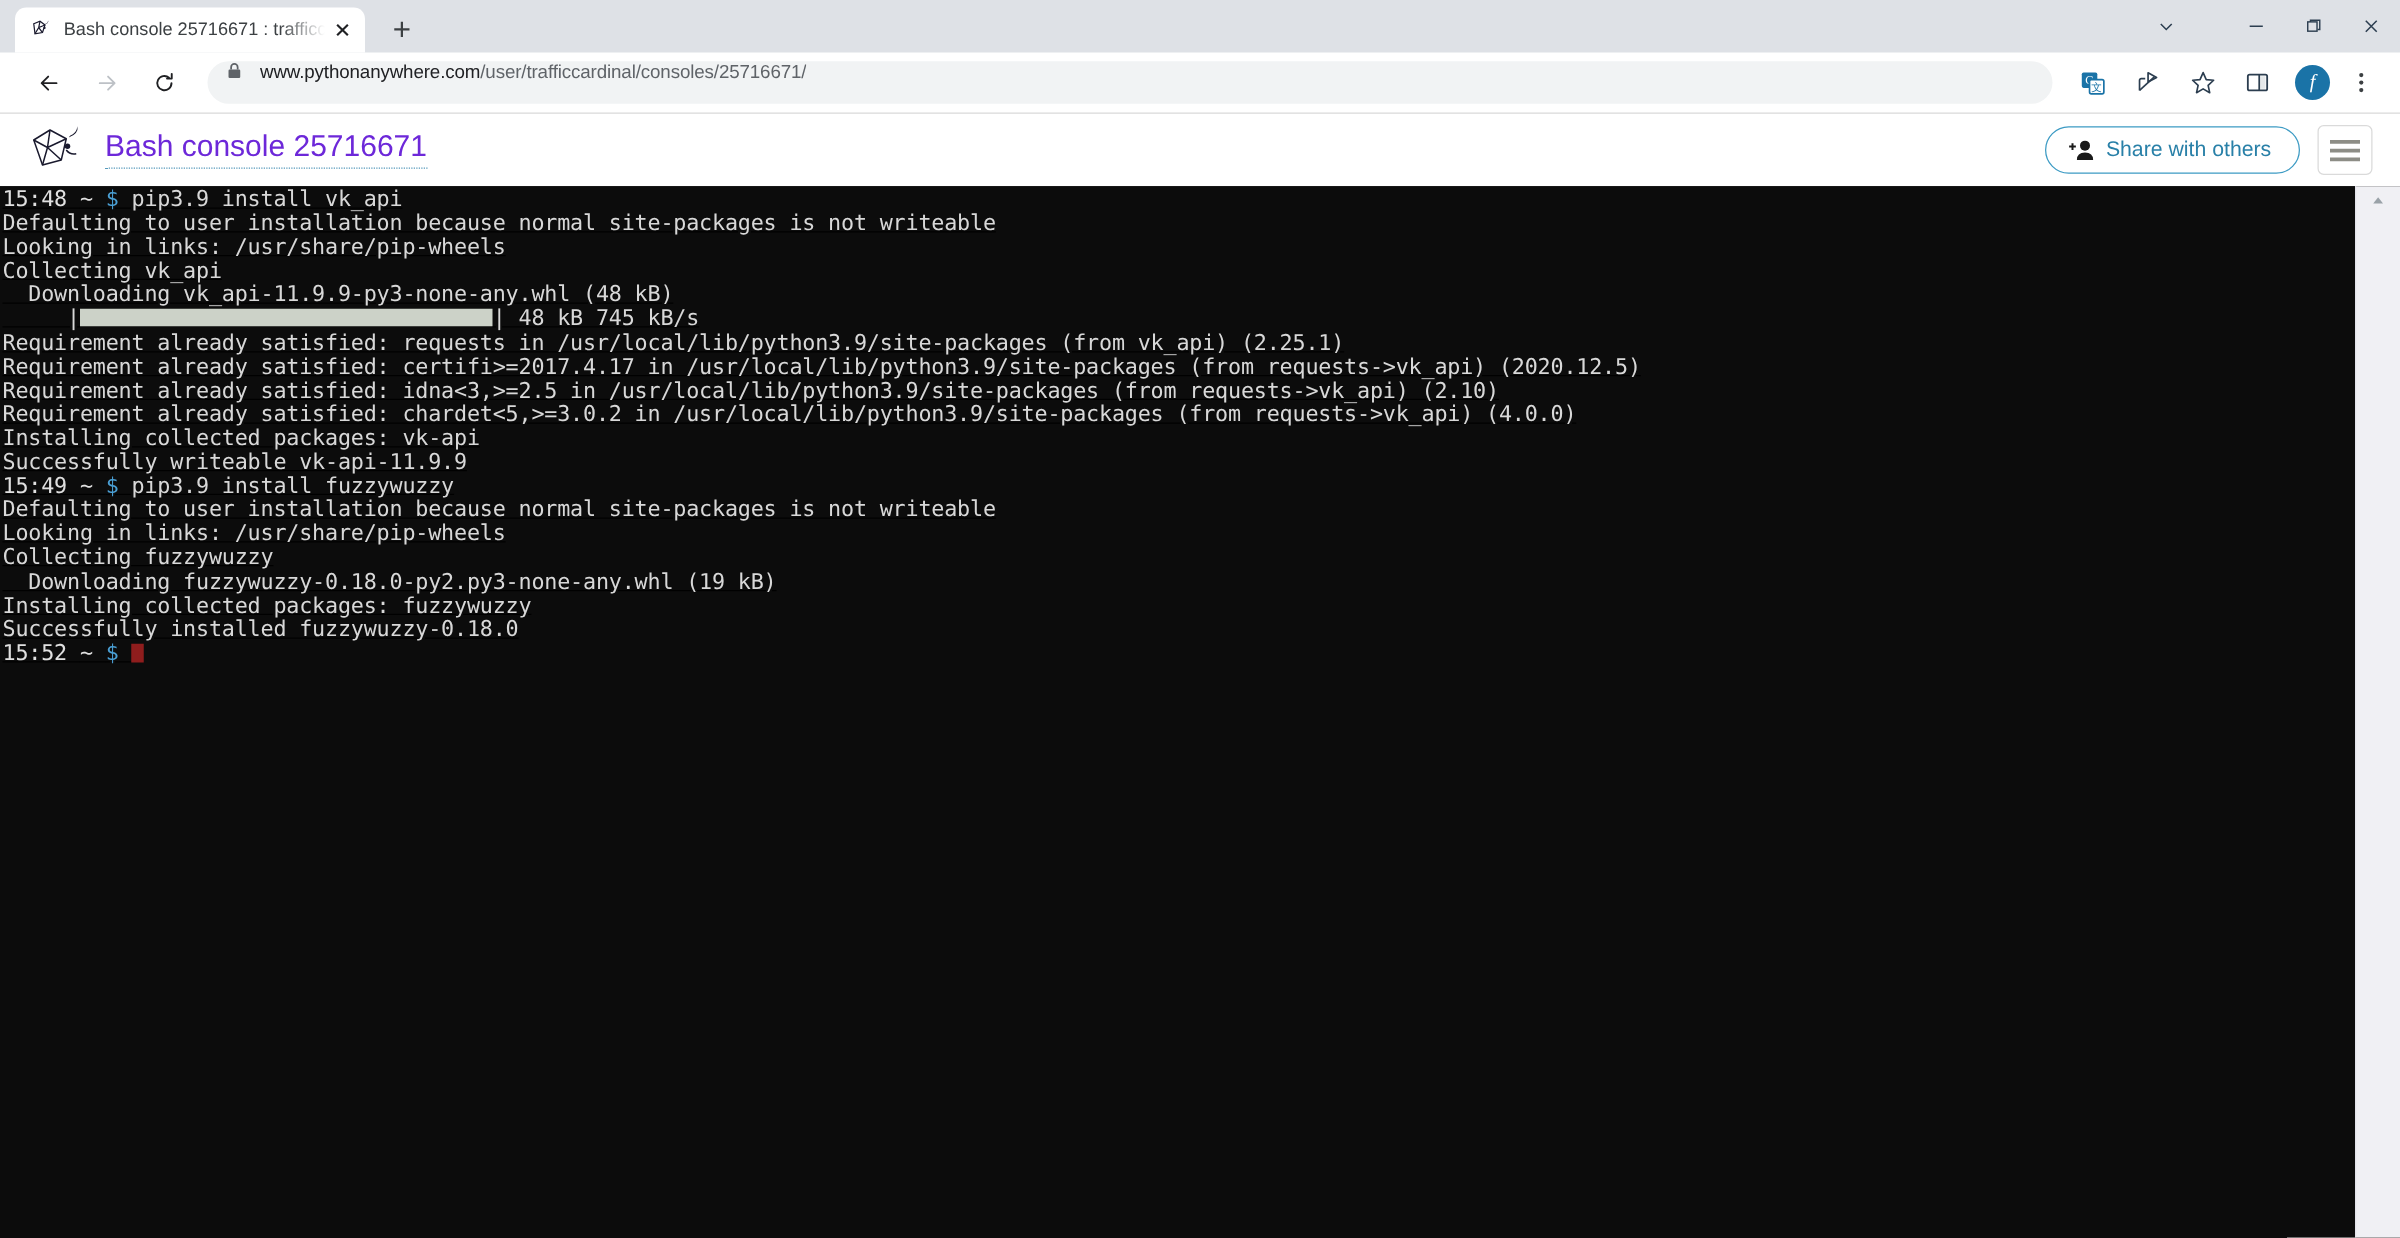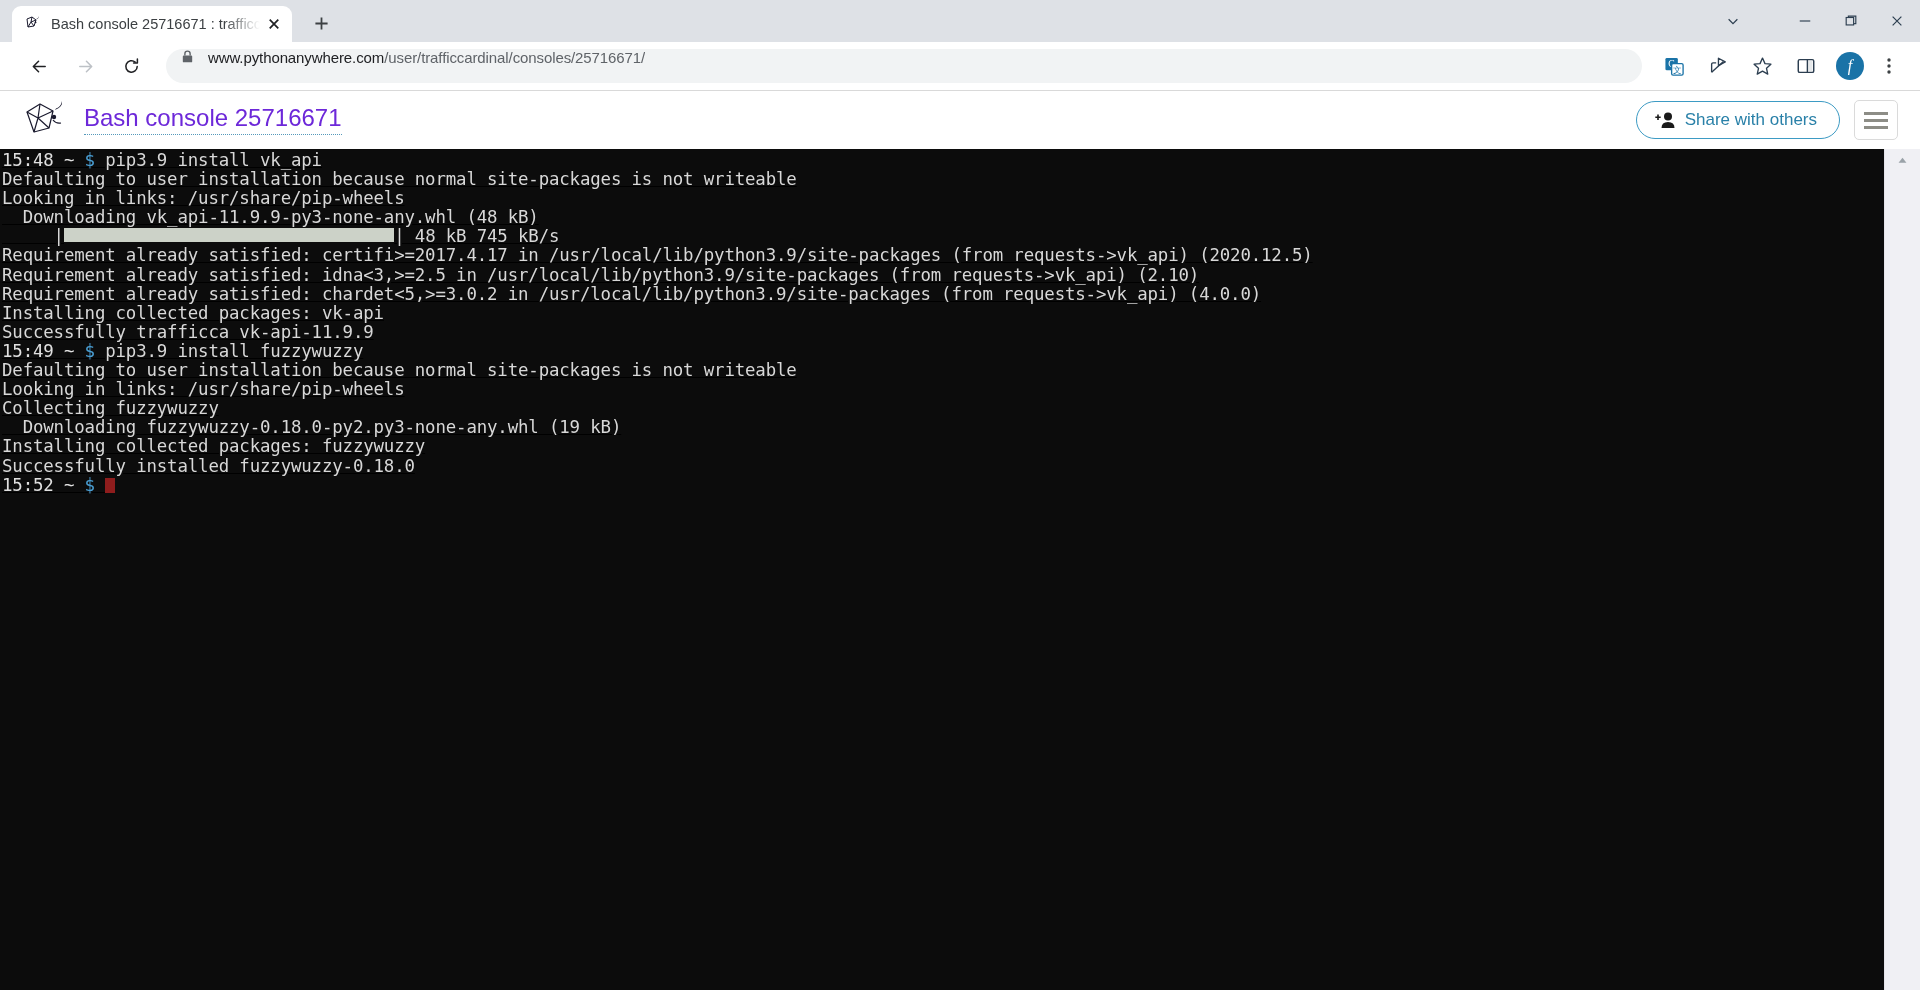--- a/index.html
+++ b/index.html
@@ -292,27 +292,29 @@
           <span></span>
         </div>
       </div>
     </div>
 
     <div class="terminal-wrap">
       <div class="terminal" id="terminal">
           <div class="term-line"><span class="c-time">15:48 </span><span class="c-tilde">~ </span><span class="c-prompt">$</span><span> pip3.9 install vk_api</span></div>
           <div class="term-line">Defaulting to user installation because normal site-packages is not writeable</div>
           <div class="term-line">Looking in links: /usr/share/pip-wheels</div>
+          <div class="term-line">Collecting vk_api</div>
           <div class="term-line">  Downloading vk_api-11.9.9-py3-none-any.whl (48 kB)</div>
           <div class="term-line"><span>     |</span><span class="progbar">████████████████████████████████</span><span>| 48 kB 745 kB/s</span></div>
+          <div class="term-line">Requirement already satisfied: requests in /usr/local/lib/python3.9/site-packages (from vk_api) (2.25.1)</div>
           <div class="term-line">Requirement already satisfied: certifi&gt;=2017.4.17 in /usr/local/lib/python3.9/site-packages (from requests-&gt;vk_api) (2020.12.5)</div>
           <div class="term-line">Requirement already satisfied: idna&lt;3,&gt;=2.5 in /usr/local/lib/python3.9/site-packages (from requests-&gt;vk_api) (2.10)</div>
           <div class="term-line">Requirement already satisfied: chardet&lt;5,&gt;=3.0.2 in /usr/local/lib/python3.9/site-packages (from requests-&gt;vk_api) (4.0.0)</div>
           <div class="term-line">Installing collected packages: vk-api</div>
-          <div class="term-line">Successfully trafficca vk-api-11.9.9</div>
+          <div class="term-line">Successfully writeable vk-api-11.9.9</div>
           <div class="term-line"><span class="c-time">15:49 </span><span class="c-tilde">~ </span><span class="c-prompt">$</span><span> pip3.9 install fuzzywuzzy</span></div>
           <div class="term-line">Defaulting to user installation because normal site-packages is not writeable</div>
           <div class="term-line">Looking in links: /usr/share/pip-wheels</div>
           <div class="term-line">Collecting fuzzywuzzy</div>
           <div class="term-line">  Downloading fuzzywuzzy-0.18.0-py2.py3-none-any.whl (19 kB)</div>
           <div class="term-line">Installing collected packages: fuzzywuzzy</div>
           <div class="term-line">Successfully installed fuzzywuzzy-0.18.0</div>
           <div class="term-line"><span class="c-time">15:52 </span><span class="c-tilde">~ </span><span class="c-prompt">$</span> <span class="cursor"></span></div>
         </div>
 

